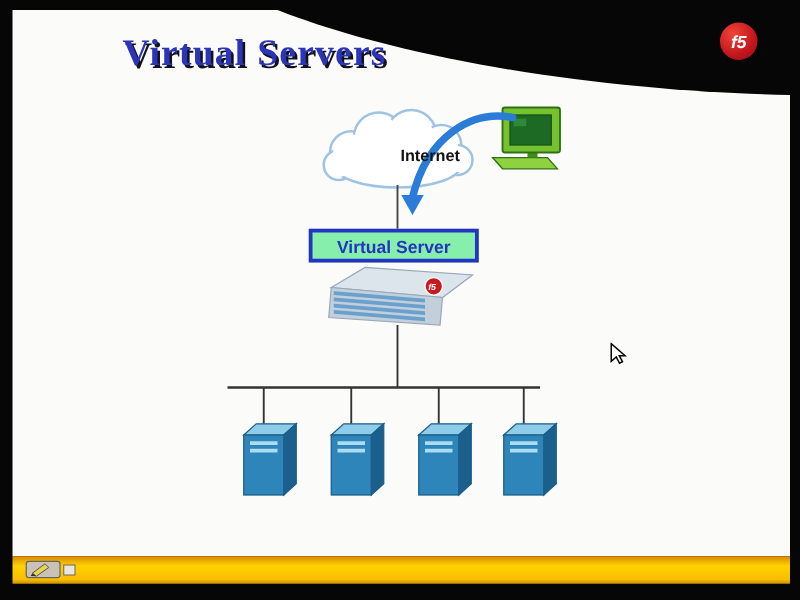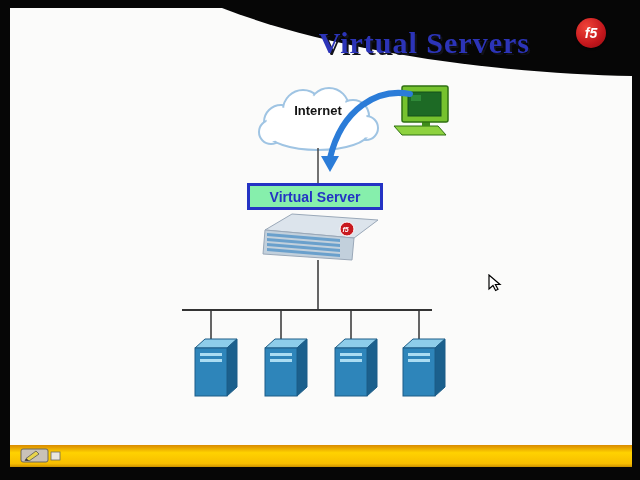--- a/index.html
+++ b/index.html
@@ -1,24 +1,24 @@
 <!DOCTYPE html>
 <html><head>
 <meta charset="utf-8">
 <style>
   html,body{margin:0;padding:0;background:#000;}
   .screen{position:relative;width:640px;height:480px;background:#060606;overflow:hidden;
           font-family:"Liberation Sans",sans-serif;}
   .slide{position:absolute;left:10px;top:8px;width:622px;height:437px;background:#fbfbfa;}
   .swoosh-svg{position:absolute;left:0;top:0;z-index:1;}
-  .title{position:absolute;left:100px;top:18px;width:420px;text-align:right;z-index:5;
+  .title{position:absolute;left:88px;top:18px;width:420px;text-align:left;z-index:5;
          font-family:"Liberation Serif",serif;font-weight:bold;font-size:30px;
          color:#2c34b8;text-shadow:2px 2px 0 #12121a;letter-spacing:1px;}
   .diagram-svg{position:absolute;left:0;top:0;z-index:2;}
-  .internet-label{position:absolute;left:258px;top:95px;width:100px;text-align:center;
+  .internet-label{position:absolute;left:258px;top:109px;width:100px;text-align:right;
                   font-size:13px;font-weight:bold;color:#141414;z-index:3;}
   .vs-box{position:absolute;left:237px;top:175px;width:130px;height:21px;background:#86efac;
           border:3px solid #2433c4;z-index:3;display:flex;align-items:center;justify-content:center;
           font-size:14px;font-weight:bold;color:#2433c4;}
   .logo{position:absolute;left:566px;top:10px;width:30px;height:30px;z-index:6;}
   .logo-ball{width:30px;height:30px;border-radius:50%;
              background:radial-gradient(circle at 35% 30%, #f04438, #c3161c 60%, #8f0d12);
              display:flex;align-items:center;justify-content:center;
              box-shadow:0 1px 2px rgba(0,0,0,.6);}
   .logo-text{color:#fff;font-weight:bold;font-style:italic;font-size:14px;}

